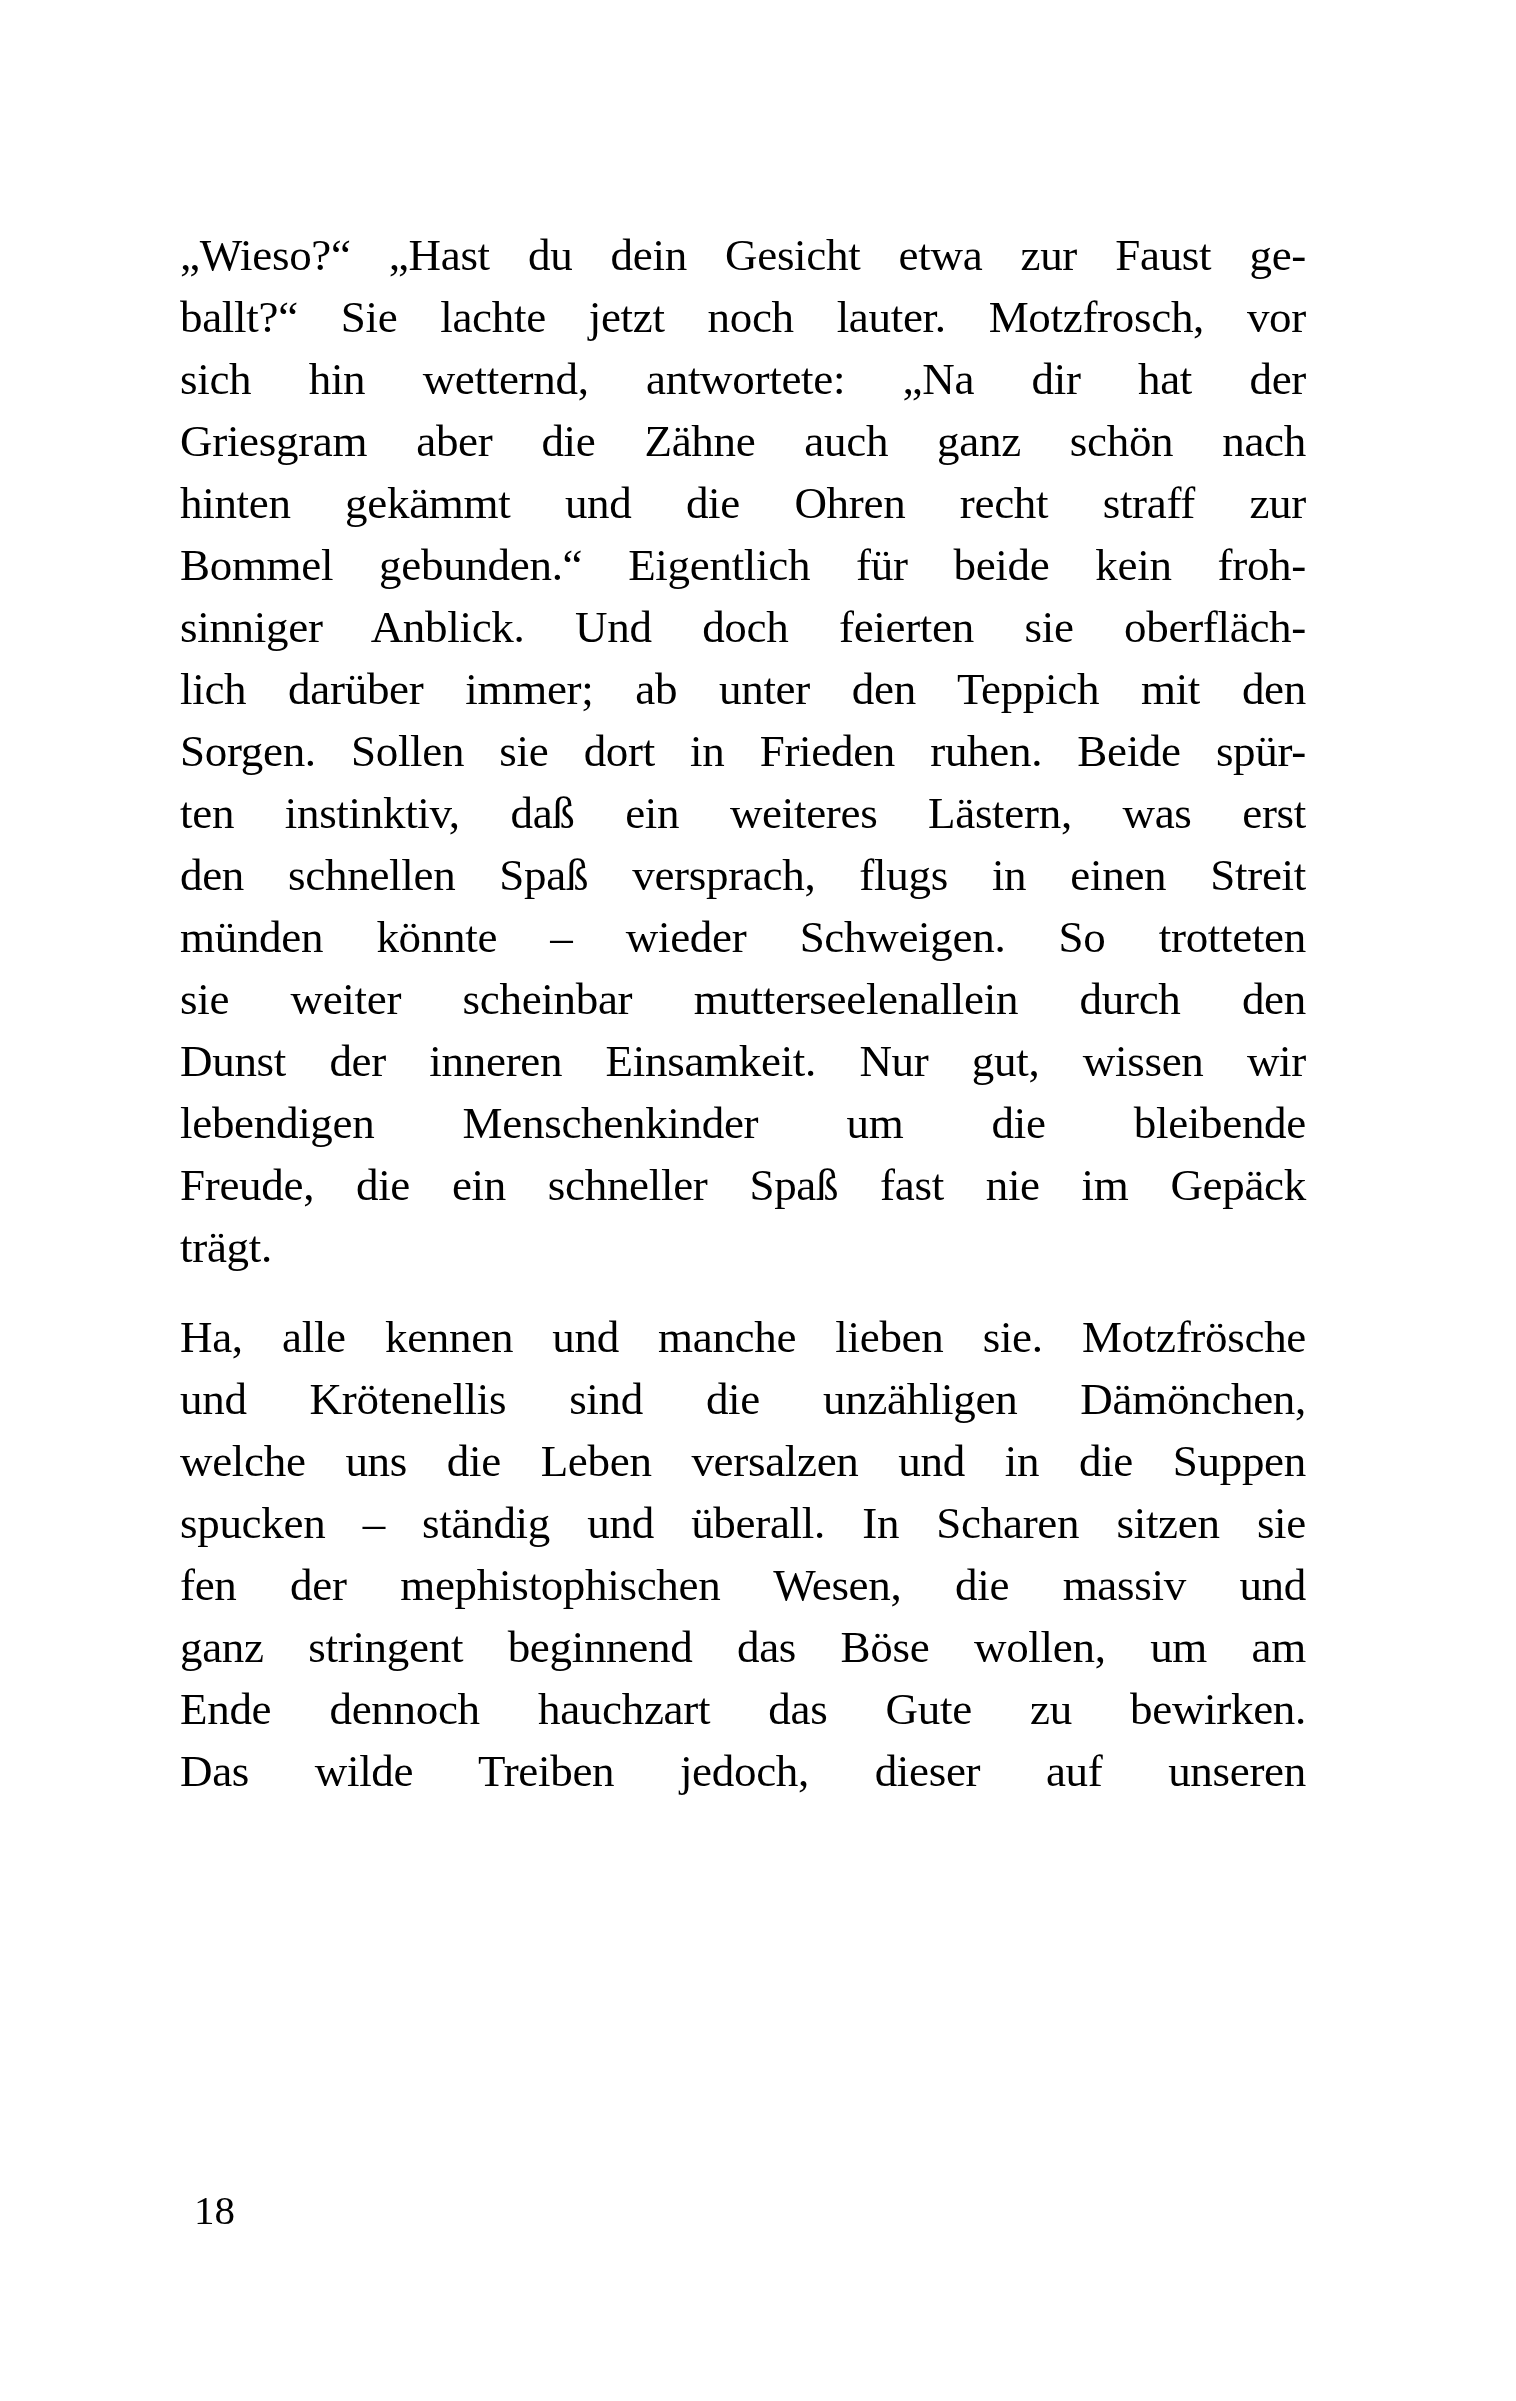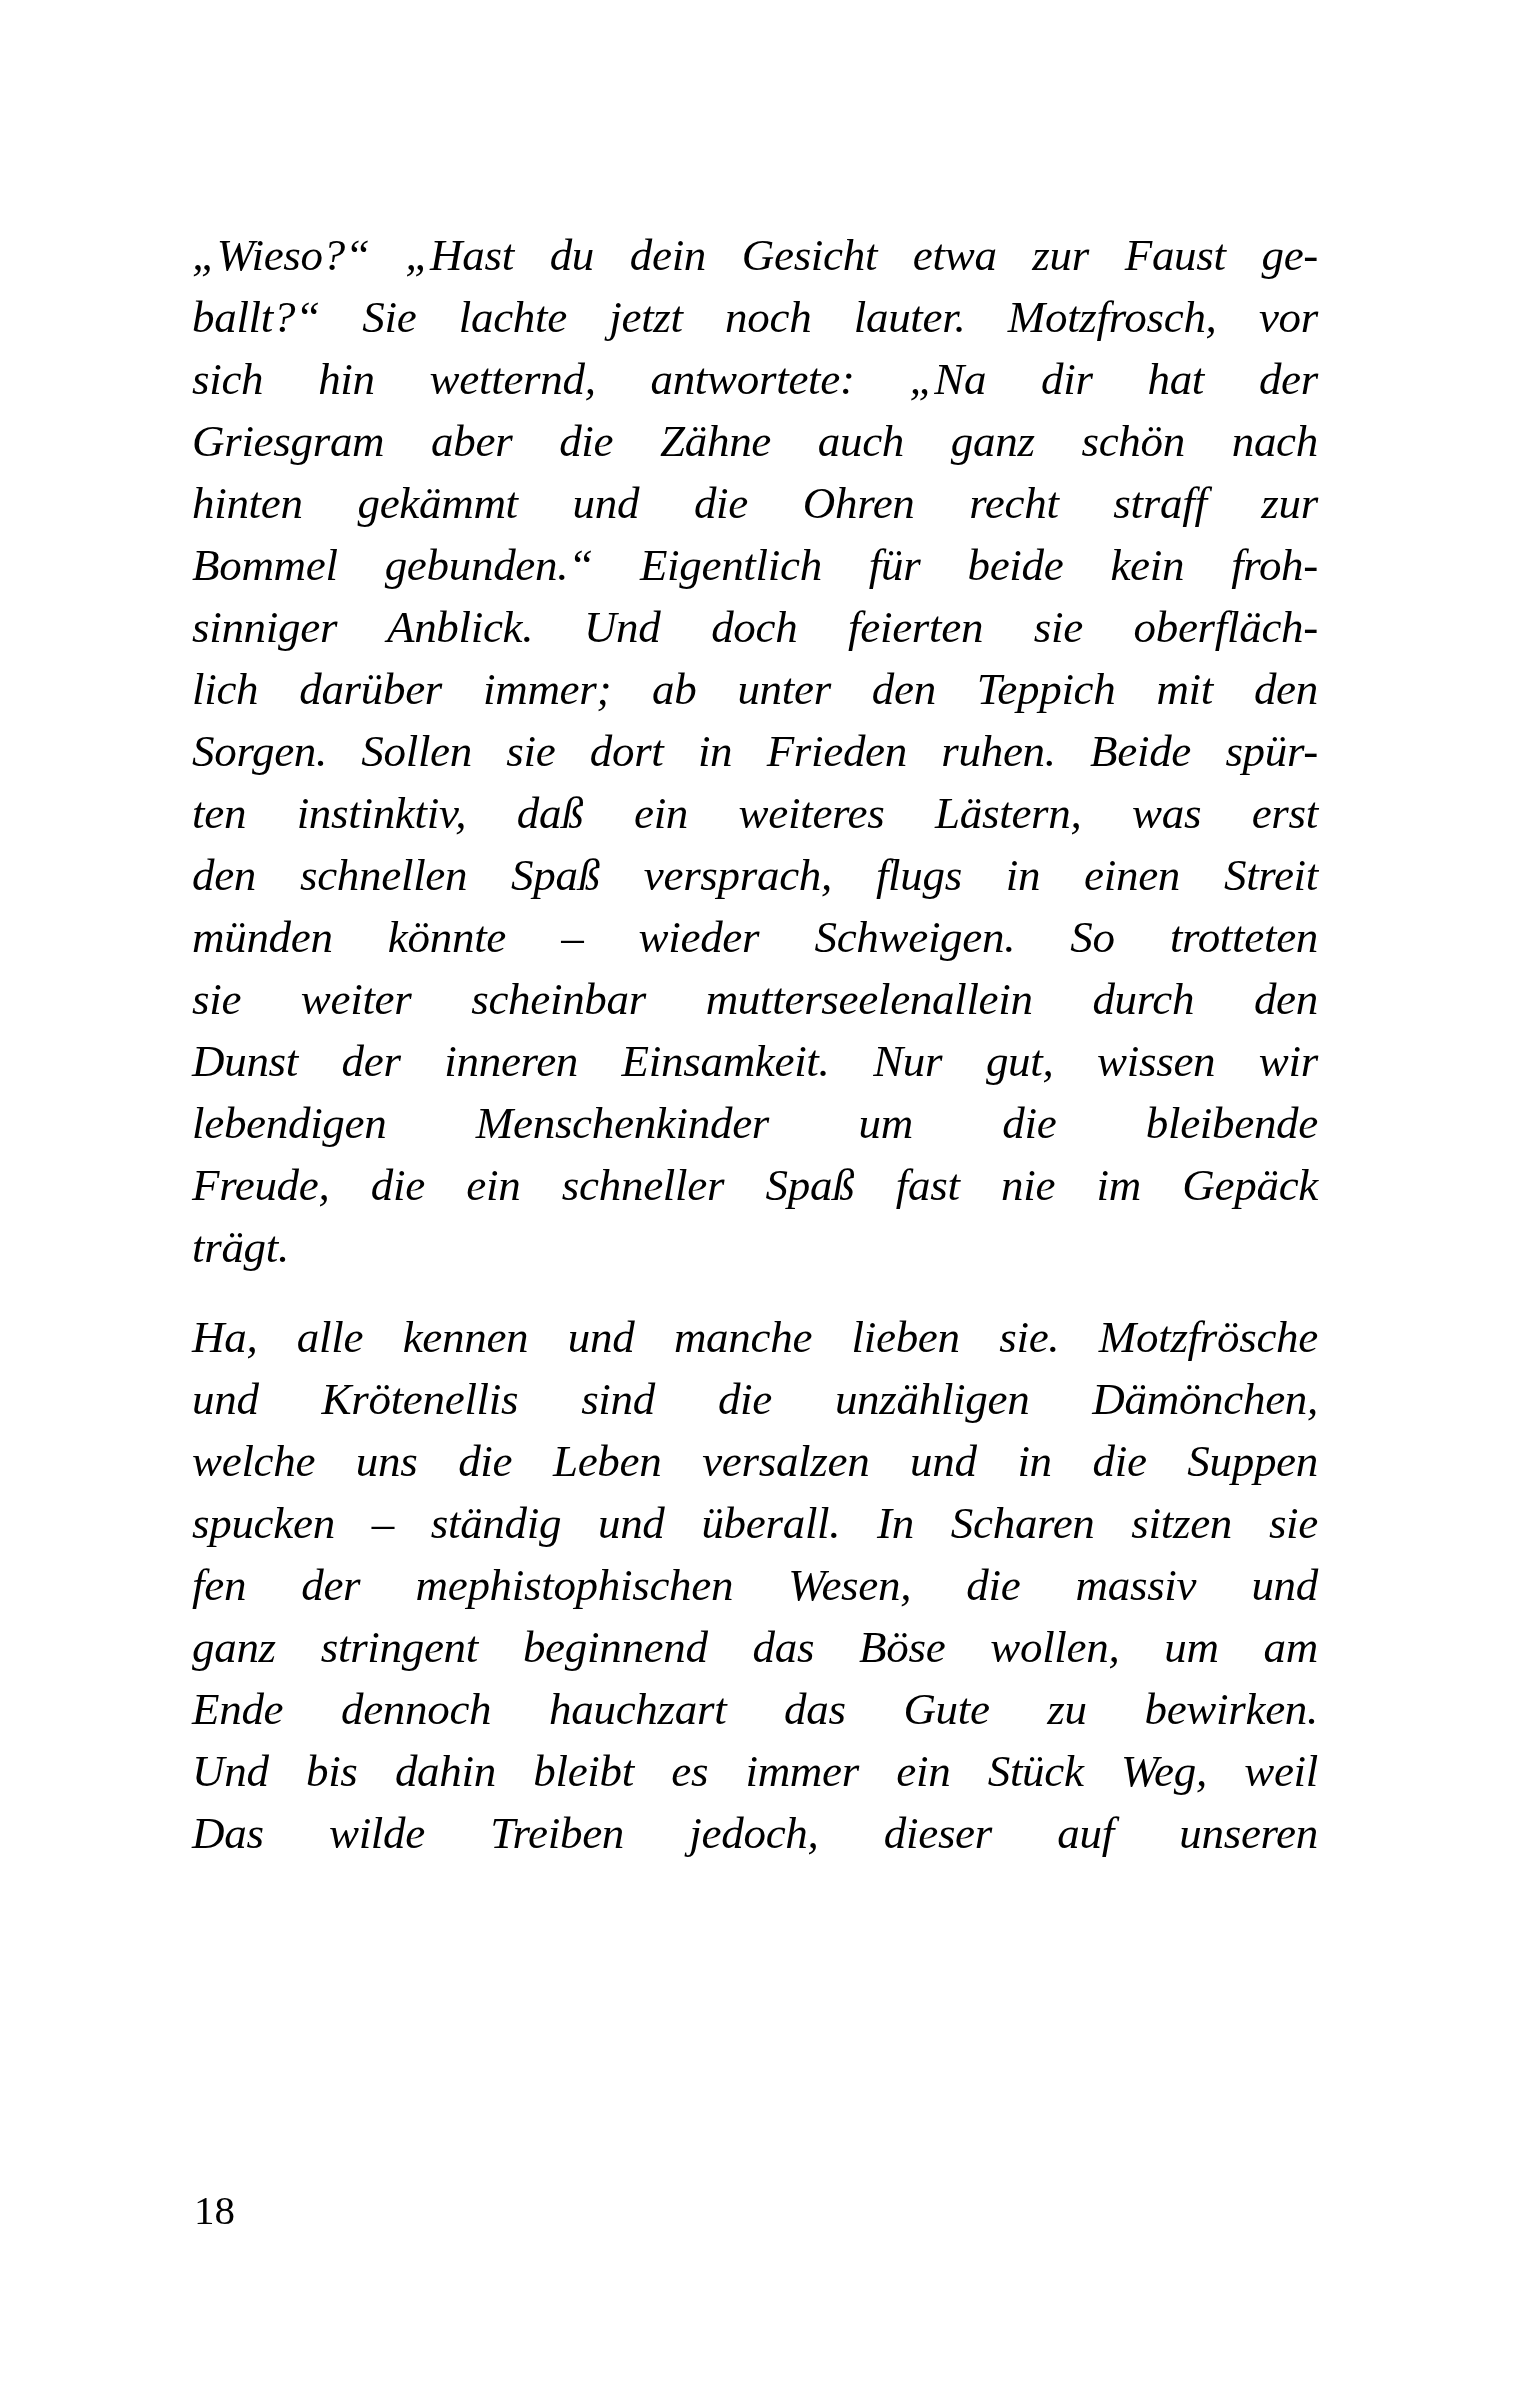--- a/index.html
+++ b/index.html
@@ -15,24 +15,23 @@
     color: #000000;
     overflow: hidden;
   }
   .page {
     position: absolute;
     inset: 0;
     background: #ffffff;
   }
   .text-block {
     position: absolute;
-    left: 192px;
+    left: 180px;
     top: 224px;
     width: 1126px;
-    font-style: italic;
   }
   .para {
     margin: 0 0 28px 0;
   }
   .line {
     font-size: 45px;
     line-height: 62px;
     letter-spacing: -0.3px;
     word-spacing: 3.2px;
   }
@@ -82,21 +81,20 @@
 
 
     <div class="para">
       <div class="line jline">Ha, alle kennen und manche lieben sie. Motzfrösche</div>
       <div class="line jline">und Krötenellis sind die unzähligen Dämönchen,</div>
       <div class="line jline">welche uns die Leben versalzen und in die Suppen</div>
       <div class="line jline">spucken – ständig und überall. In Scharen sitzen sie</div>
       <div class="line jline">fen der mephistophischen Wesen, die massiv und</div>
       <div class="line jline">ganz stringent beginnend das Böse wollen, um am</div>
       <div class="line jline">Ende dennoch hauchzart das Gute zu bewirken.</div>
-      <div class="line jline">Und bis dahin bleibt es immer ein Stück Weg, weil</div>
       <div class="line jline">Das wilde Treiben jedoch, dieser auf unseren</div>
     </div>
 
   </div>
 
   <div class="page-number">18</div>
 </div>
 
 
 </body></html>

